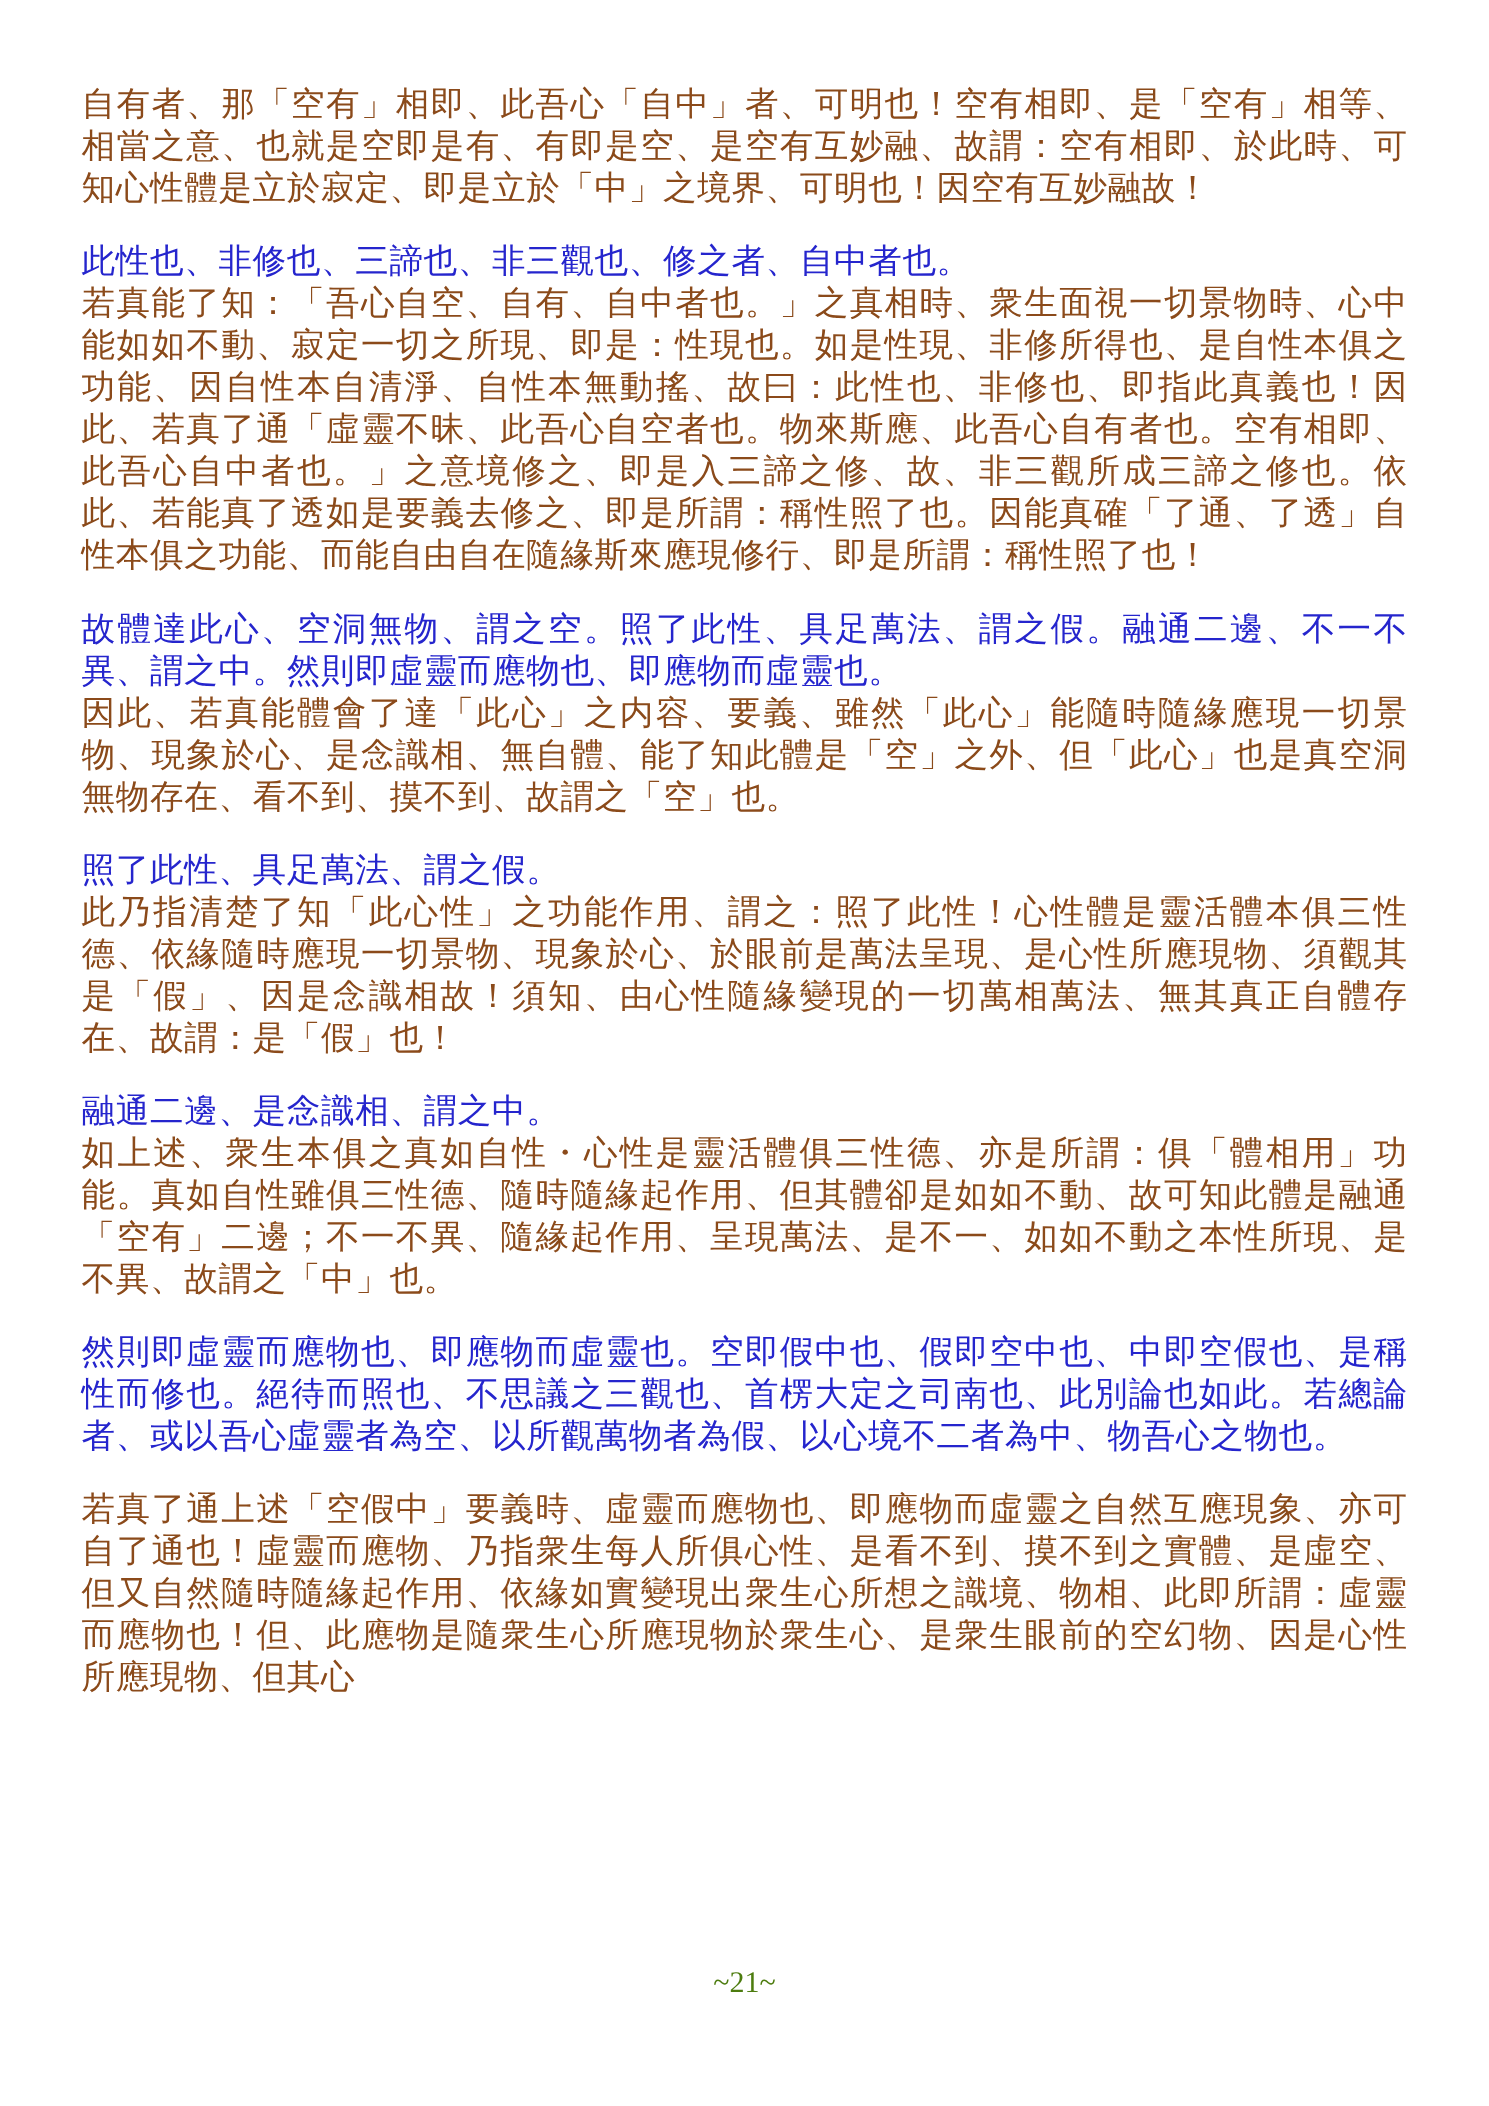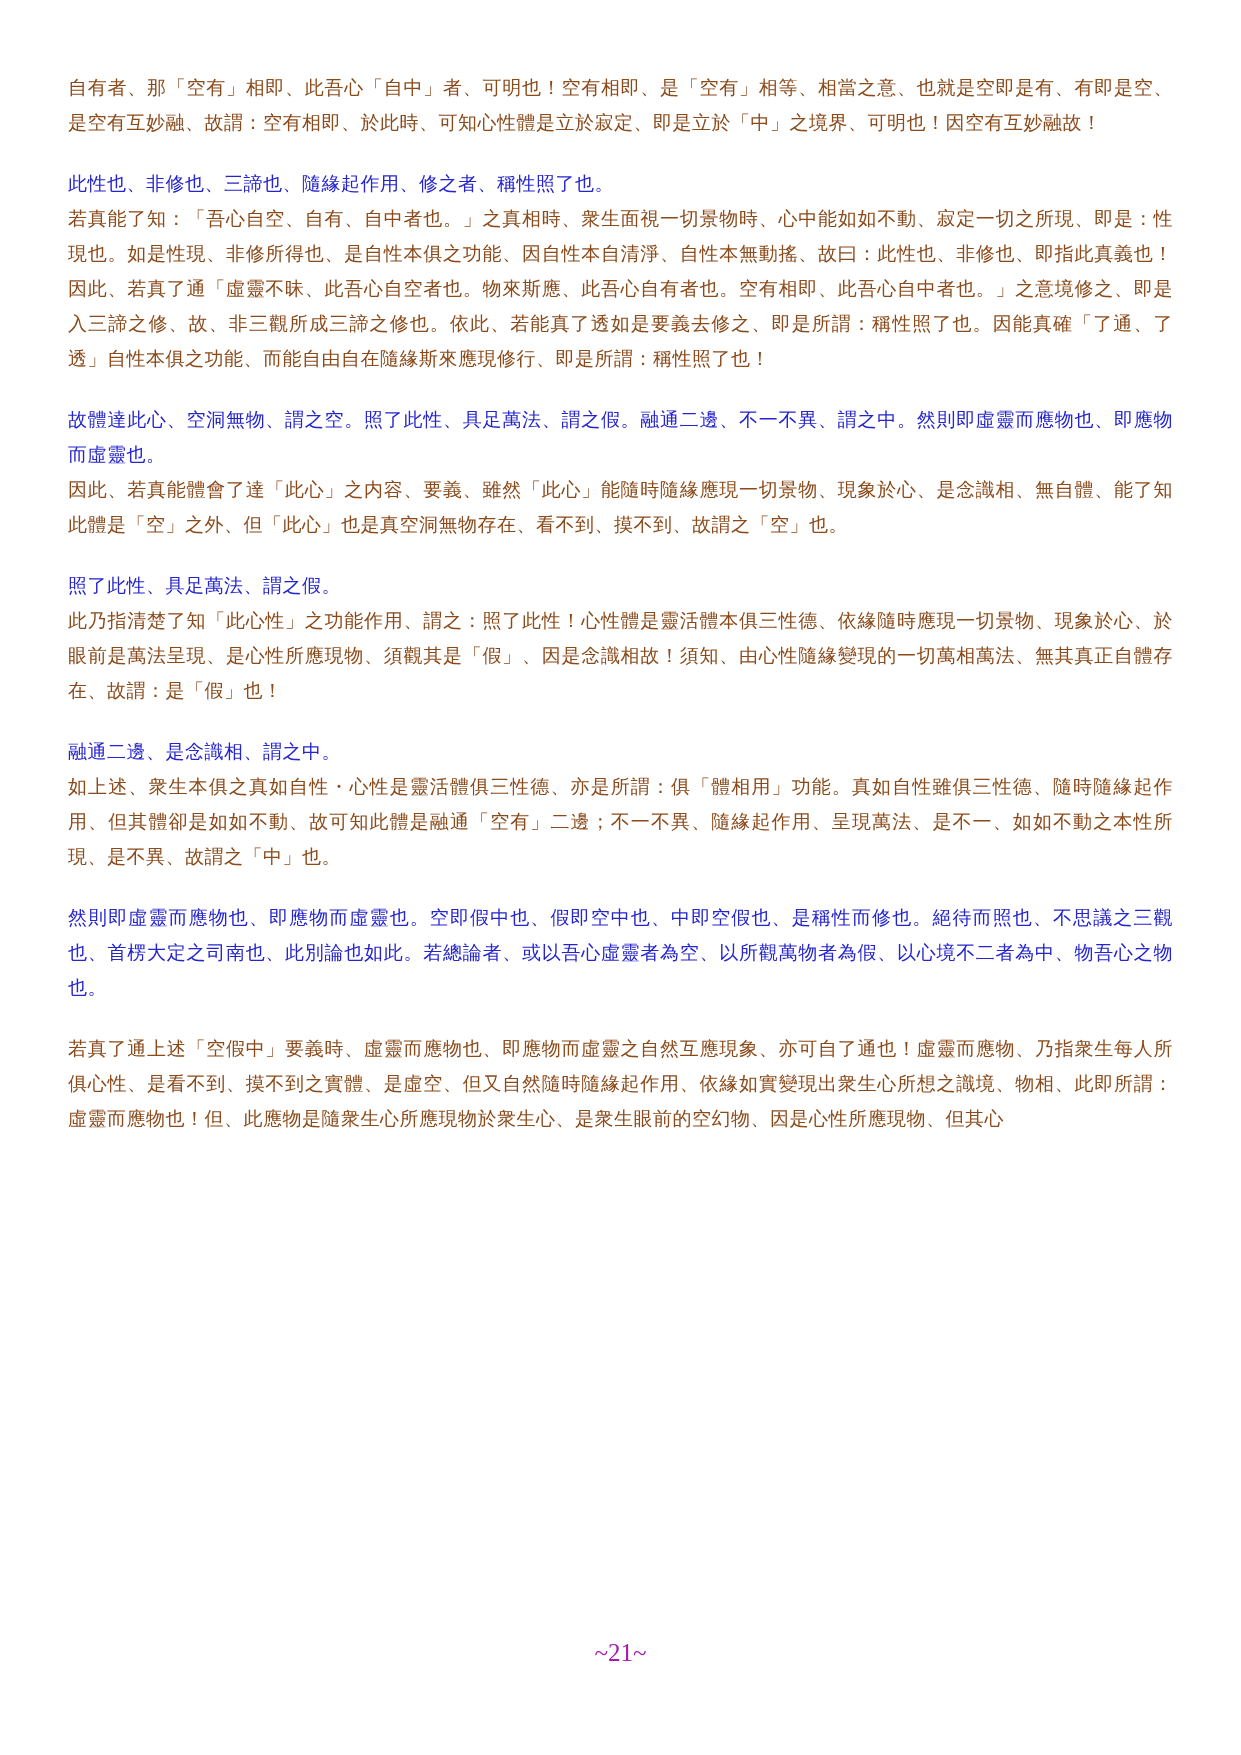--- a/index.html
+++ b/index.html
@@ -19,21 +19,21 @@
     position: absolute;
     top: 70px;
     left: 68px;
     width: 1105px;
   }
   .section {
     margin: 0 0 26px 0;
   }
   .lead, .body {
     margin: 0;
-    font-size: 19px;
+    font-size: 28px;
     line-height: 35px;
     letter-spacing: 0.5px;
     text-align: justify;
     text-justify: inter-ideograph;
     word-break: break-all;
     overflow-wrap: break-word;
   }
   .lead {
     color: #2525cd;
   }
@@ -41,37 +41,37 @@
     color: #8b4a1a;
   }
   .footer {
     position: absolute;
     top: 1638px;
     left: 0;
     width: 100%;
     text-align: center;
   }
   .page-number {
-    color: #a21caf;
+    color: #4d7c0f;
     font-size: 25px;
     line-height: 30px;
   }
 </style>
 </head>
 <body>
 
 <div class="page">
   <div class="content">
 
     <div class="section">
       <p class="body">自有者、那「空有」相即、此吾心「自中」者、可明也！空有相即、是「空有」相等、相當之意、也就是空即是有、有即是空、是空有互妙融、故謂：空有相即、於此時、可知心性體是立於寂定、即是立於「中」之境界、可明也！因空有互妙融故！</p>
     </div>
 
     <div class="section">
-      <p class="lead">此性也、非修也、三諦也、隨緣起作用、修之者、稱性照了也。</p>
+      <p class="lead">此性也、非修也、三諦也、非三觀也、修之者、自中者也。</p>
       <p class="body">若真能了知：「吾心自空、自有、自中者也。」之真相時、衆生面視一切景物時、心中能如如不動、寂定一切之所現、即是：性現也。如是性現、非修所得也、是自性本俱之功能、因自性本自清淨、自性本無動搖、故曰：此性也、非修也、即指此真義也！因此、若真了通「虛靈不昧、此吾心自空者也。物來斯應、此吾心自有者也。空有相即、此吾心自中者也。」之意境修之、即是入三諦之修、故、非三觀所成三諦之修也。依此、若能真了透如是要義去修之、即是所謂：稱性照了也。因能真確「了通、了透」自性本俱之功能、而能自由自在隨緣斯來應現修行、即是所謂：稱性照了也！</p>
     </div>
 
     <div class="section">
       <p class="lead">故體達此心、空洞無物、謂之空。照了此性、具足萬法、謂之假。融通二邊、不一不異、謂之中。然則即虛靈而應物也、即應物而虛靈也。</p>
       <p class="body">因此、若真能體會了達「此心」之内容、要義、雖然「此心」能隨時隨緣應現一切景物、現象於心、是念識相、無自體、能了知此體是「空」之外、但「此心」也是真空洞無物存在、看不到、摸不到、故謂之「空」也。</p>
     </div>
 
     <div class="section">
       <p class="lead">照了此性、具足萬法、謂之假。</p>

